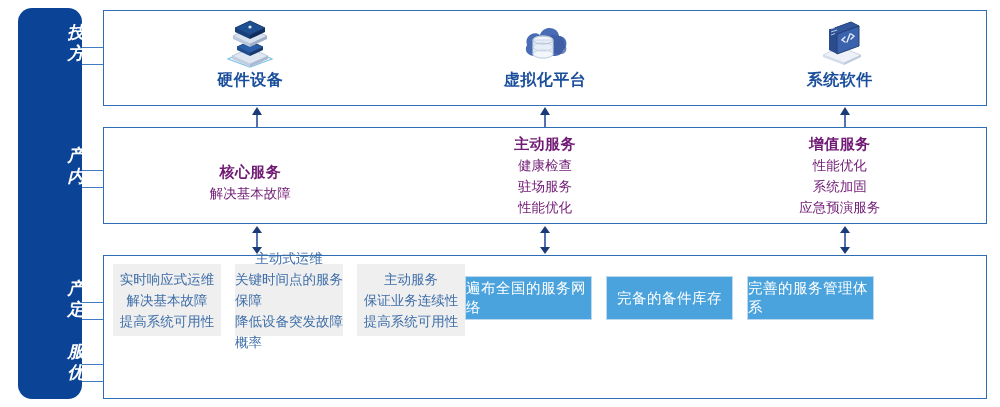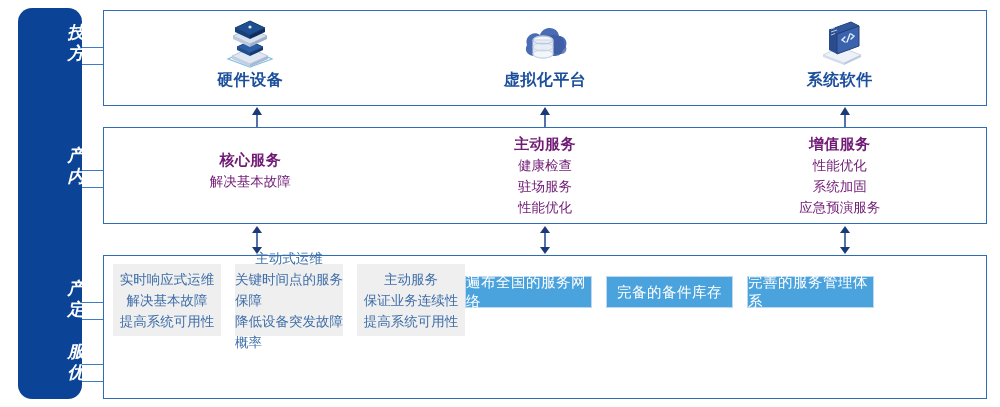--- a/index.html
+++ b/index.html
@@ -119,21 +119,21 @@
     display: flex;
   }
   .content-col {
     flex: 1 1 0;
     display: flex;
     flex-direction: column;
     align-items: center;
     justify-content: center;
     box-sizing: border-box;
   }
-  .content-col.single { justify-content: flex-start; padding-top: 22px; }
+  .content-col.single { justify-content: flex-start; padding-top: 34px; }
   .content-title {
     font-size: 15px;
     font-weight: bold;
     color: #701a75;
     line-height: 22px;
     letter-spacing: 0.4px;
   }
   .content-item {
     font-size: 13.5px;
     color: #701a75;
@@ -150,21 +150,21 @@
     box-sizing: border-box;
     padding: 9px 10px 10px 10px;
     display: flex;
     flex-direction: row;
   }
   .gray-row, .blue-row {
     display: flex;
     gap: 14px;
   }
   .gray-row { height: 72px; }
-  .blue-row { height: 32px; margin-top: 12px; }
+  .blue-row { height: 44px; margin-top: 12px; }
 
   .gray-card {
     flex: 1 1 0;
     background: #efefef;
     display: flex;
     flex-direction: column;
     align-items: center;
     justify-content: center;
     box-sizing: border-box;
   }

